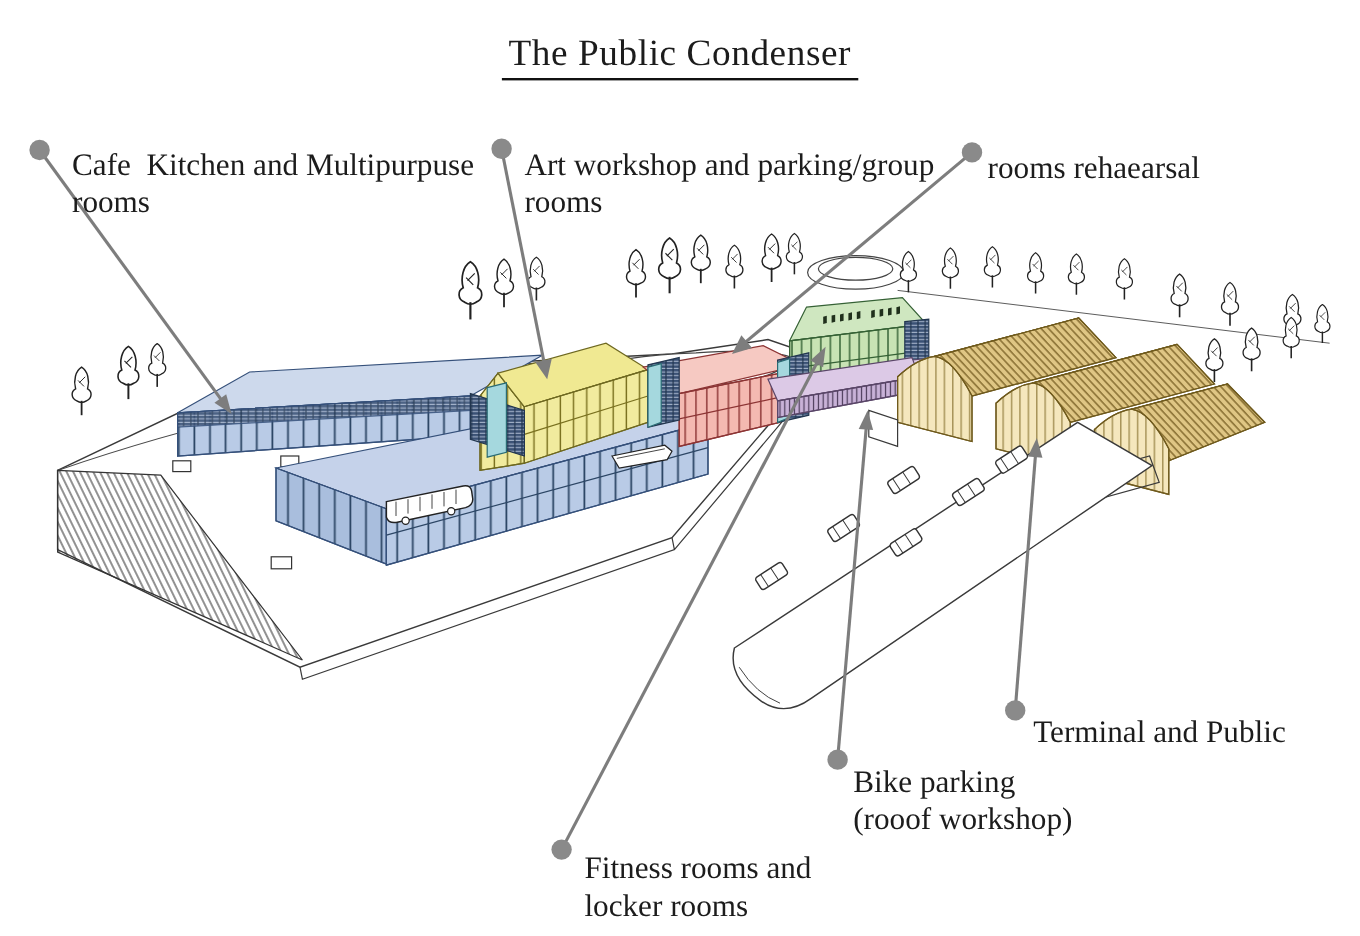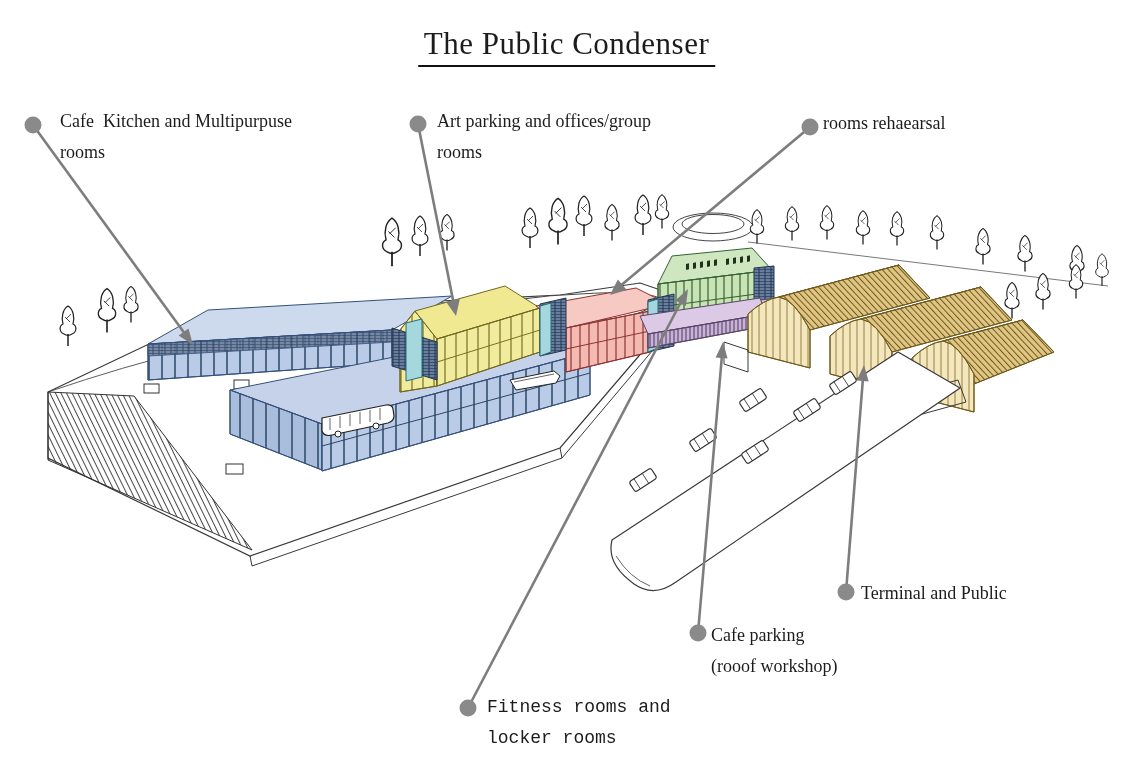--- a/index.html
+++ b/index.html
@@ -2,21 +2,21 @@
 <html><head>
 <meta charset="utf-8">
 <style>
   html,body{margin:0;padding:0;background:#ffffff;}
   .stage{position:relative;width:1133px;height:780px;background:#fff;overflow:hidden;
          font-family:"Liberation Serif", serif;color:#1c1c1c;}
   .stage svg{position:absolute;left:0;top:0;}
   .title{position:absolute;top:26px;left:50%;transform:translateX(-50%);
          font-size:31px;letter-spacing:.5px;border-bottom:2px solid #111;padding:0 6px 3px 6px;
          white-space:pre;}
-  .ann{position:absolute;font-size:18px;line-height:31px;}
+  .ann{position:absolute;font-size:26px;line-height:31px;margin-top:16px;}
   .ann span{display:block;white-space:pre;}
 </style>
 </head>
 <body>
 
 <div class="stage">
 
 <svg width="1133" height="780" viewBox="0 0 1133 780">
   <defs>
     <pattern id="pv-blue" width="13" height="10" patternUnits="userSpaceOnUse">
@@ -289,35 +289,35 @@
 </svg>
 
 <div class="title">The Public Condenser</div>
 
 <div class="ann" style="left:60px;top:106px;">
   <span>Cafe  Kitchen and Multipurpuse</span>
   <span>rooms</span>
 </div>
 
 <div class="ann" style="left:437px;top:106px;">
-  <span>Art parking and offices/group</span>
+  <span>Art workshop and parking/group</span>
   <span>rooms</span>
 </div>
 
 <div class="ann" style="left:823px;top:108px;">
   <span>rooms rehaearsal</span>
 </div>
 
 <div class="ann" style="left:861px;top:578px;">
   <span>Terminal and Public</span>
 </div>
 
 <div class="ann" style="left:711px;top:620px;">
-  <span>Cafe parking</span>
+  <span>Bike parking</span>
   <span>(rooof workshop)</span>
 </div>
 
-<div class="ann" style="left:487px;top:692px;font-family:Liberation Mono, monospace;">
+<div class="ann" style="left:487px;top:692px;">
   <span>Fitness rooms and</span>
   <span>locker rooms</span>
 </div>
 
 </div>
 
 </body></html>

